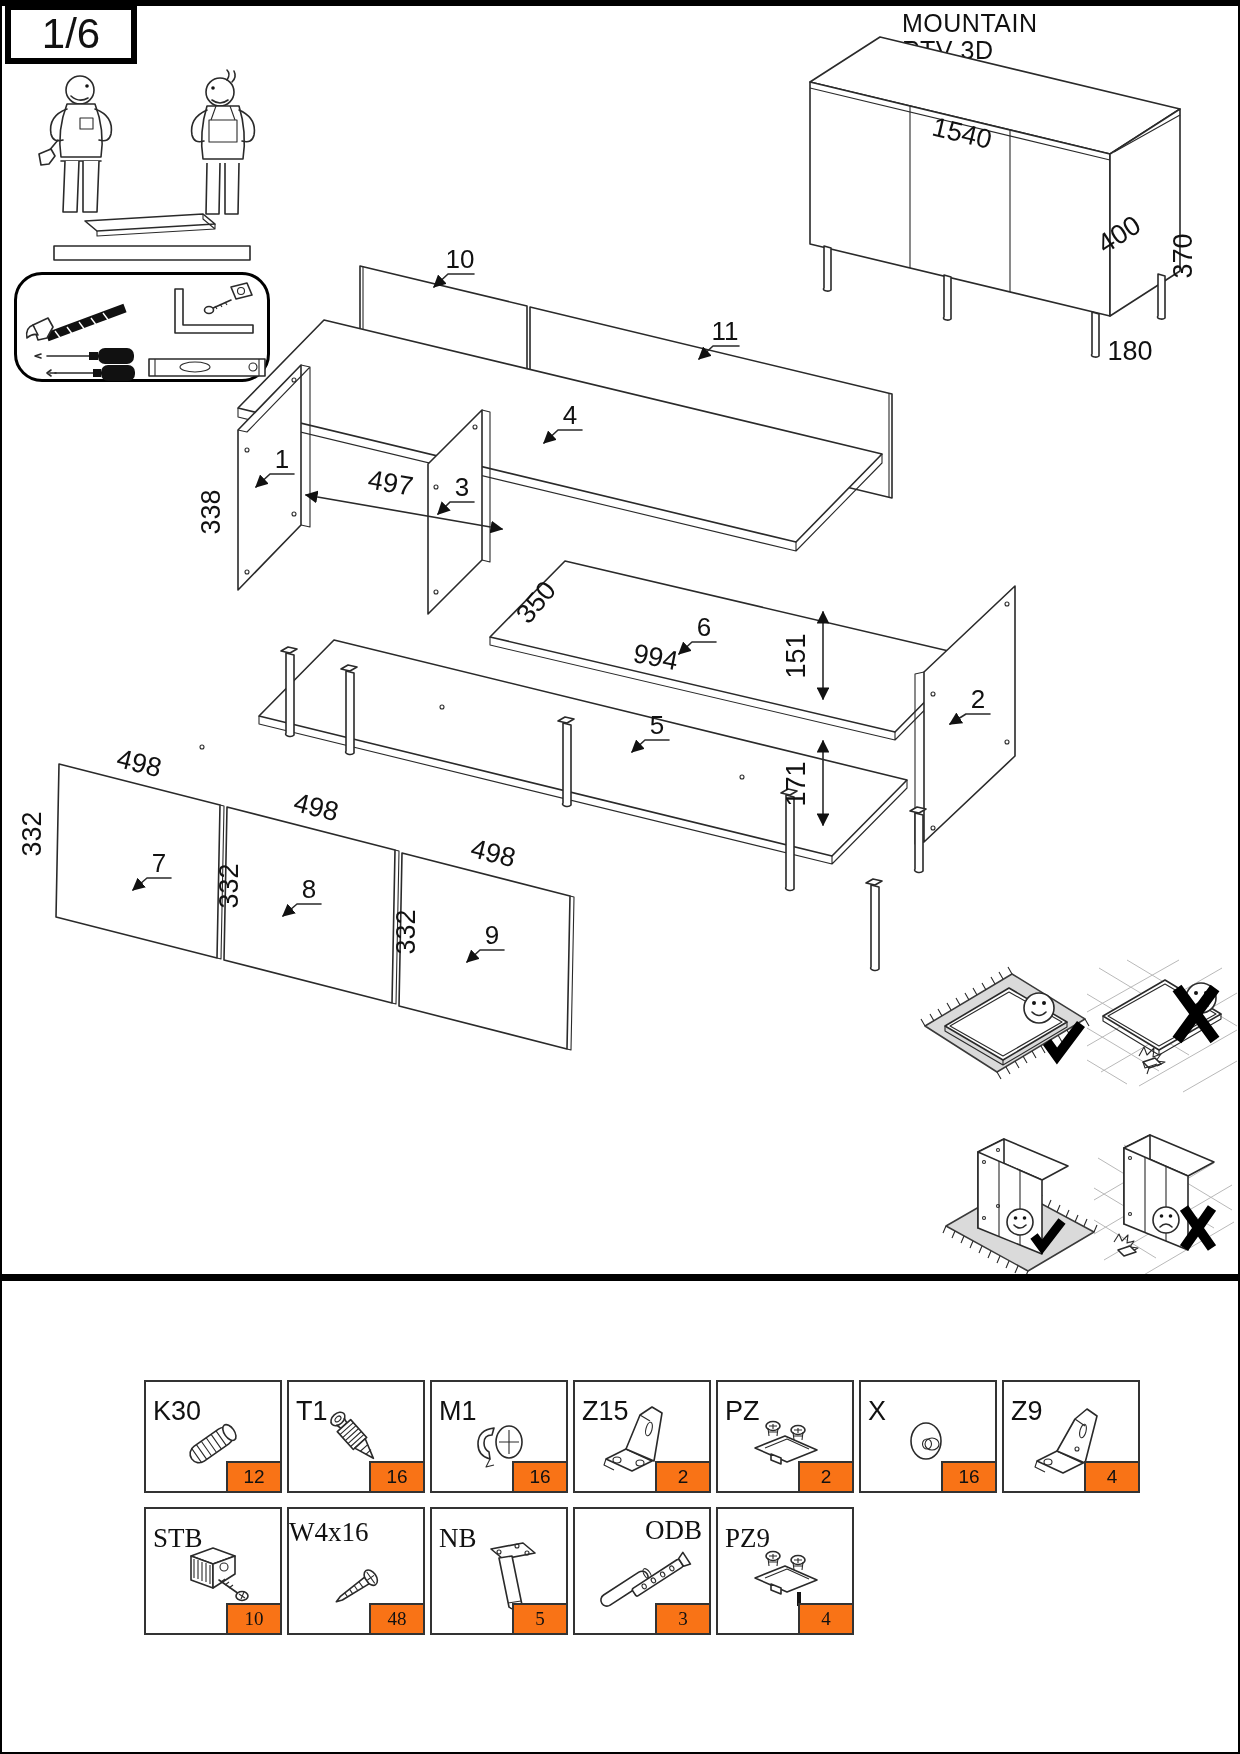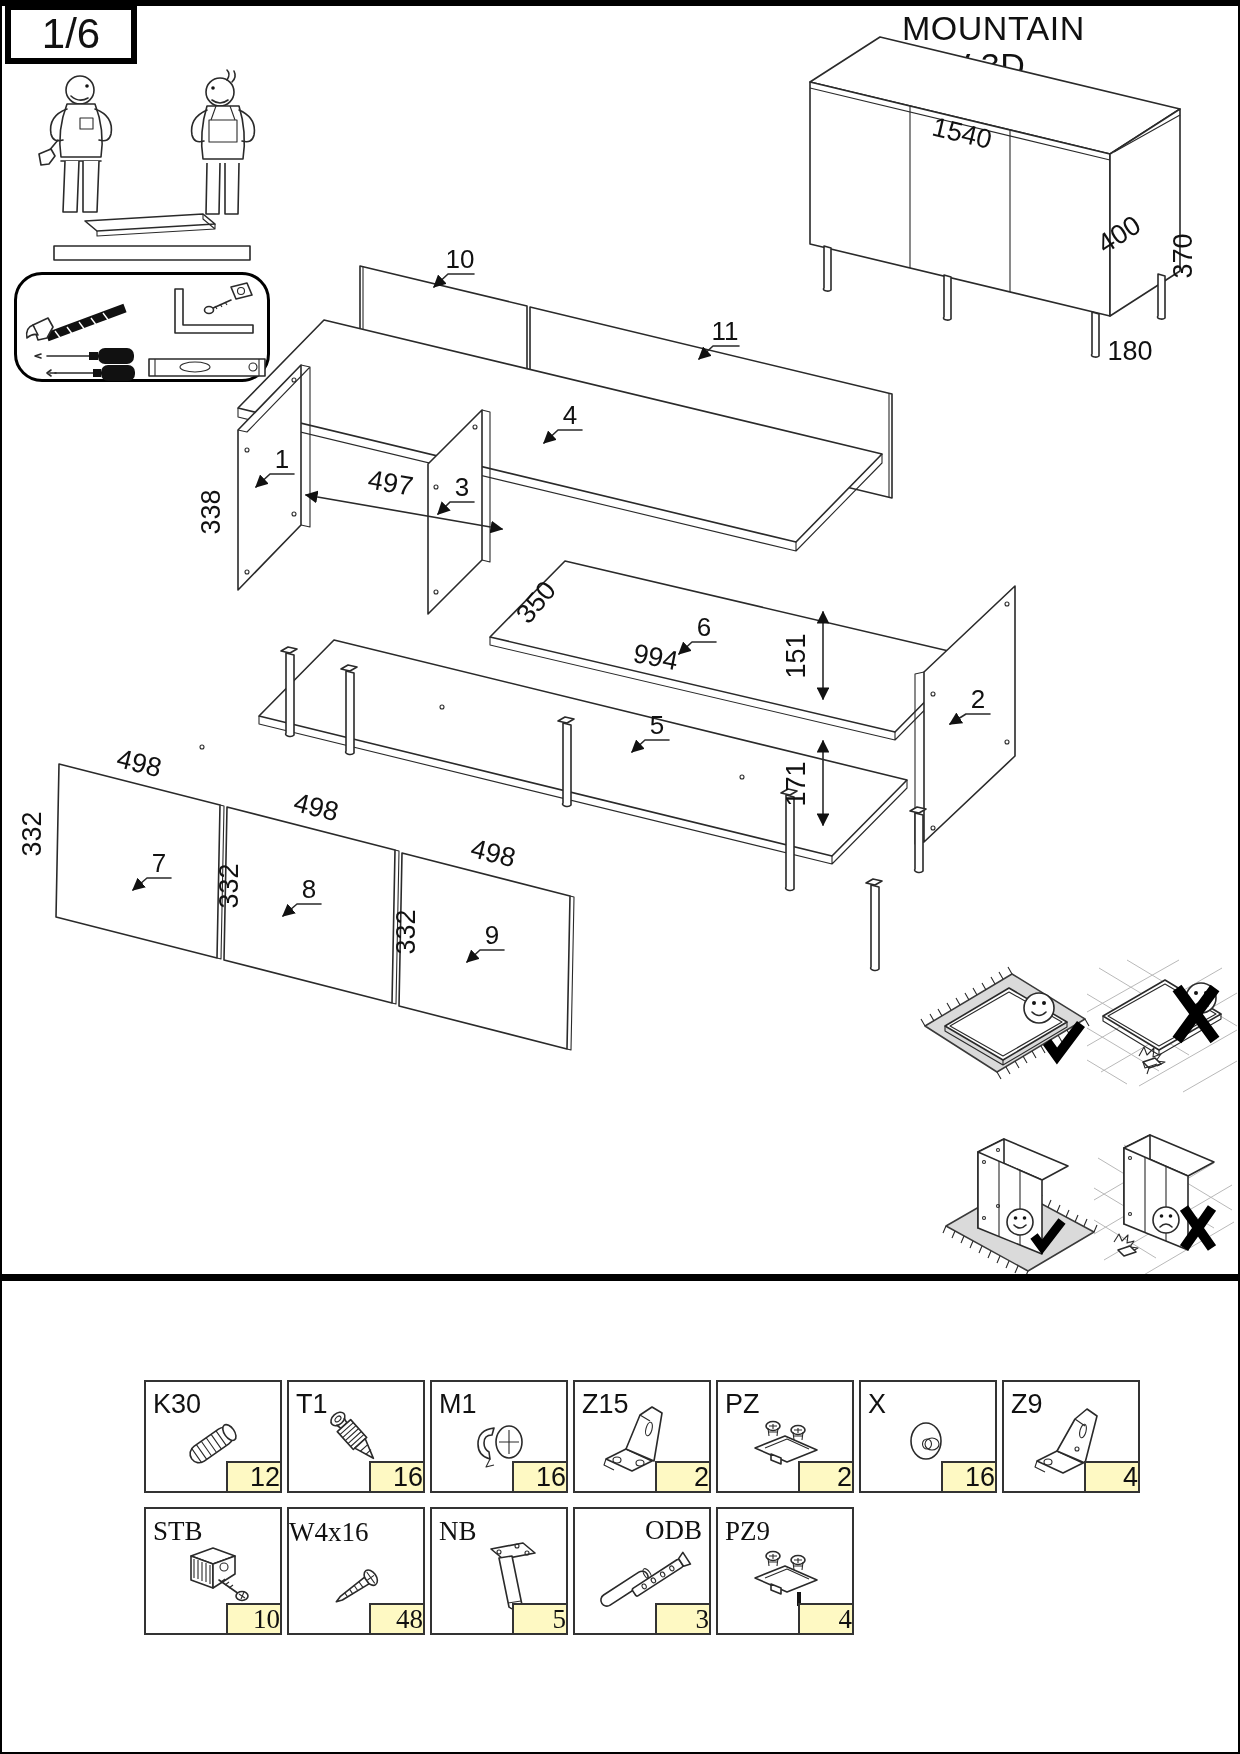--- a/index.html
+++ b/index.html
@@ -4,44 +4,44 @@
 <style>
   html,body{margin:0;padding:0;background:#888;}
   .page{position:relative;width:1240px;height:1754px;background:#fff;margin:0 auto;
         font-family:"Liberation Sans",sans-serif;color:#111;overflow:hidden;
         border:2px solid #000;box-sizing:border-box;}
   .topline{position:absolute;top:0;left:0;width:100%;height:4px;background:#000;}
   .divider{position:absolute;top:1272px;left:0;width:100%;height:7px;background:#000;}
   .pagenum{position:absolute;top:2px;left:3px;width:132px;height:60px;border:6px solid #000;
            box-sizing:border-box;display:flex;align-items:center;justify-content:center;
            font-size:42px;background:#fff;}
-  .title{position:absolute;top:8px;left:900px;font-size:34px;line-height:1.08;letter-spacing:.5px;}
+  .title{position:absolute;top:8px;left:900px;font-size:25px;line-height:1.08;letter-spacing:.5px;}
   svg{position:absolute;overflow:visible;}
   svg *{vector-effect:non-scaling-stroke;}
   .ln{fill:none;stroke:#2a2a2a;stroke-width:1.6;stroke-linejoin:round;stroke-linecap:round;}
   .lnthin{fill:none;stroke:#2a2a2a;stroke-width:1.1;stroke-linejoin:round;}
   .fillw{fill:#fff;stroke:#2a2a2a;stroke-width:1.6;stroke-linejoin:round;}
   .dk{fill:#141414;stroke:none;}
   .dim{font-size:27px;fill:#111;text-anchor:middle;}
   .lbl{font-size:26px;fill:#111;text-anchor:middle;}
   .tile{fill:none;stroke:#b9b9b9;stroke-width:1;}
   .rug{fill:#dadada;stroke:#3a3a3a;stroke-width:1.5;stroke-linejoin:round;}
   .mark{fill:none;stroke:#000;stroke-linecap:butt;}
   .toolbox{position:absolute;top:270px;left:12px;width:256px;height:110px;border:3px solid #000;
            border-radius:28px;box-sizing:border-box;background:#fff;}
   .cellrow{position:absolute;left:142px;display:flex;gap:5px;}
   .row1{top:1378px;} .row2{top:1505px;font-family:Liberation Serif, serif;}
   .cell{position:relative;width:138px;height:113px;border:2px solid #333;box-sizing:border-box;background:#fff;}
   .row2 .cell{height:128px;}
-  .code{position:absolute;top:7px;left:7px;font-size:27px;}
+  .code{position:absolute;top:14px;left:7px;font-size:27px;}
   .code-center{left:0;right:0;top:8px;}
   .code-right{left:auto;right:7px;top:6px;}
   .qty{position:absolute;right:-2px;bottom:-2px;width:56px;height:32px;border:2px solid #333;
-       box-sizing:border-box;display:flex;align-items:center;justify-content:flex-end;
-       font-size:27px;background:#fef9c3;}
+       box-sizing:border-box;display:flex;align-items:center;justify-content:center;
+       font-size:19px;background:#f97316;}
   .cicon{position:absolute;left:50%;top:54%;transform:translate(-50%,-50%);}
 </style>
 </head>
 <body>
 
 <div class="page">
   <div class="topline"></div>
 
   <div class="pagenum">
     <span>1/6</span>

